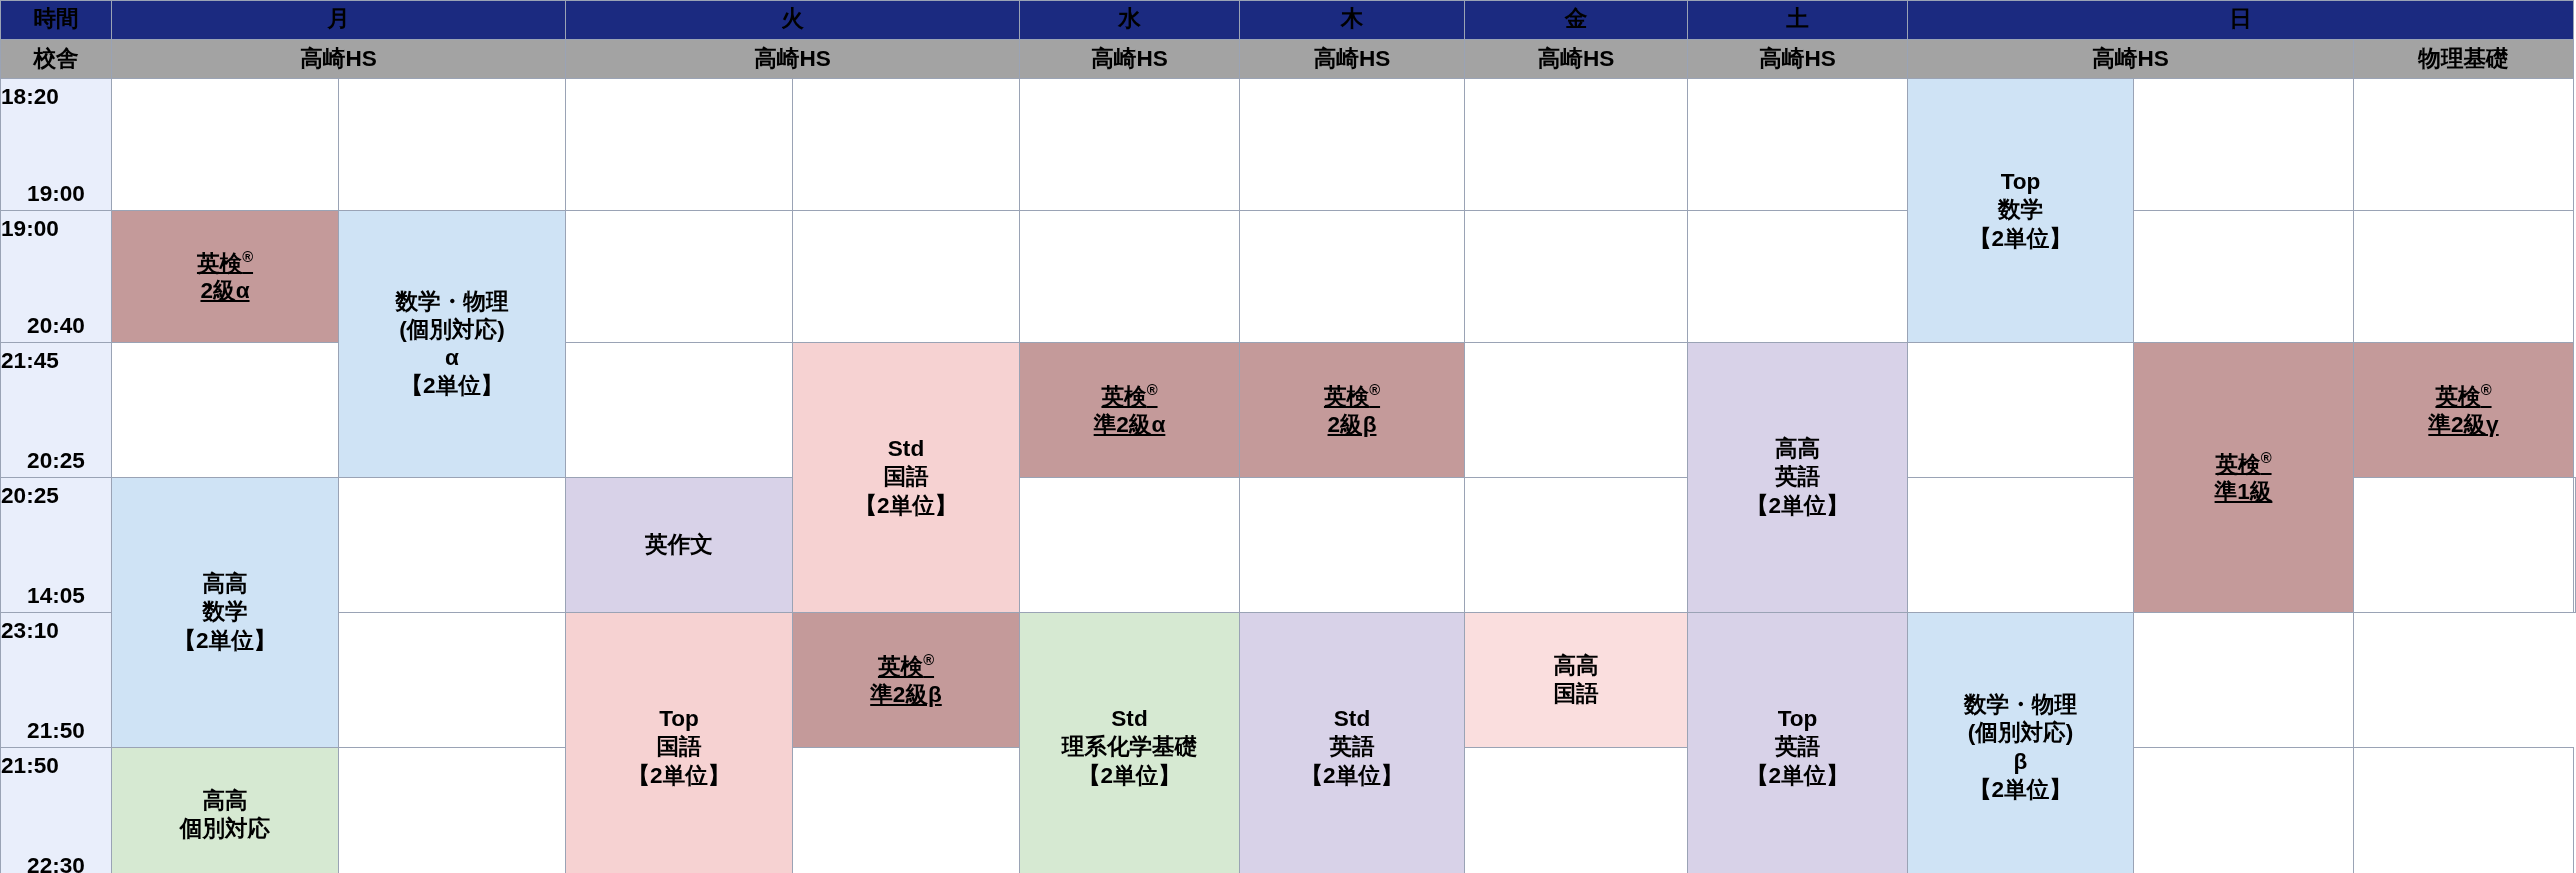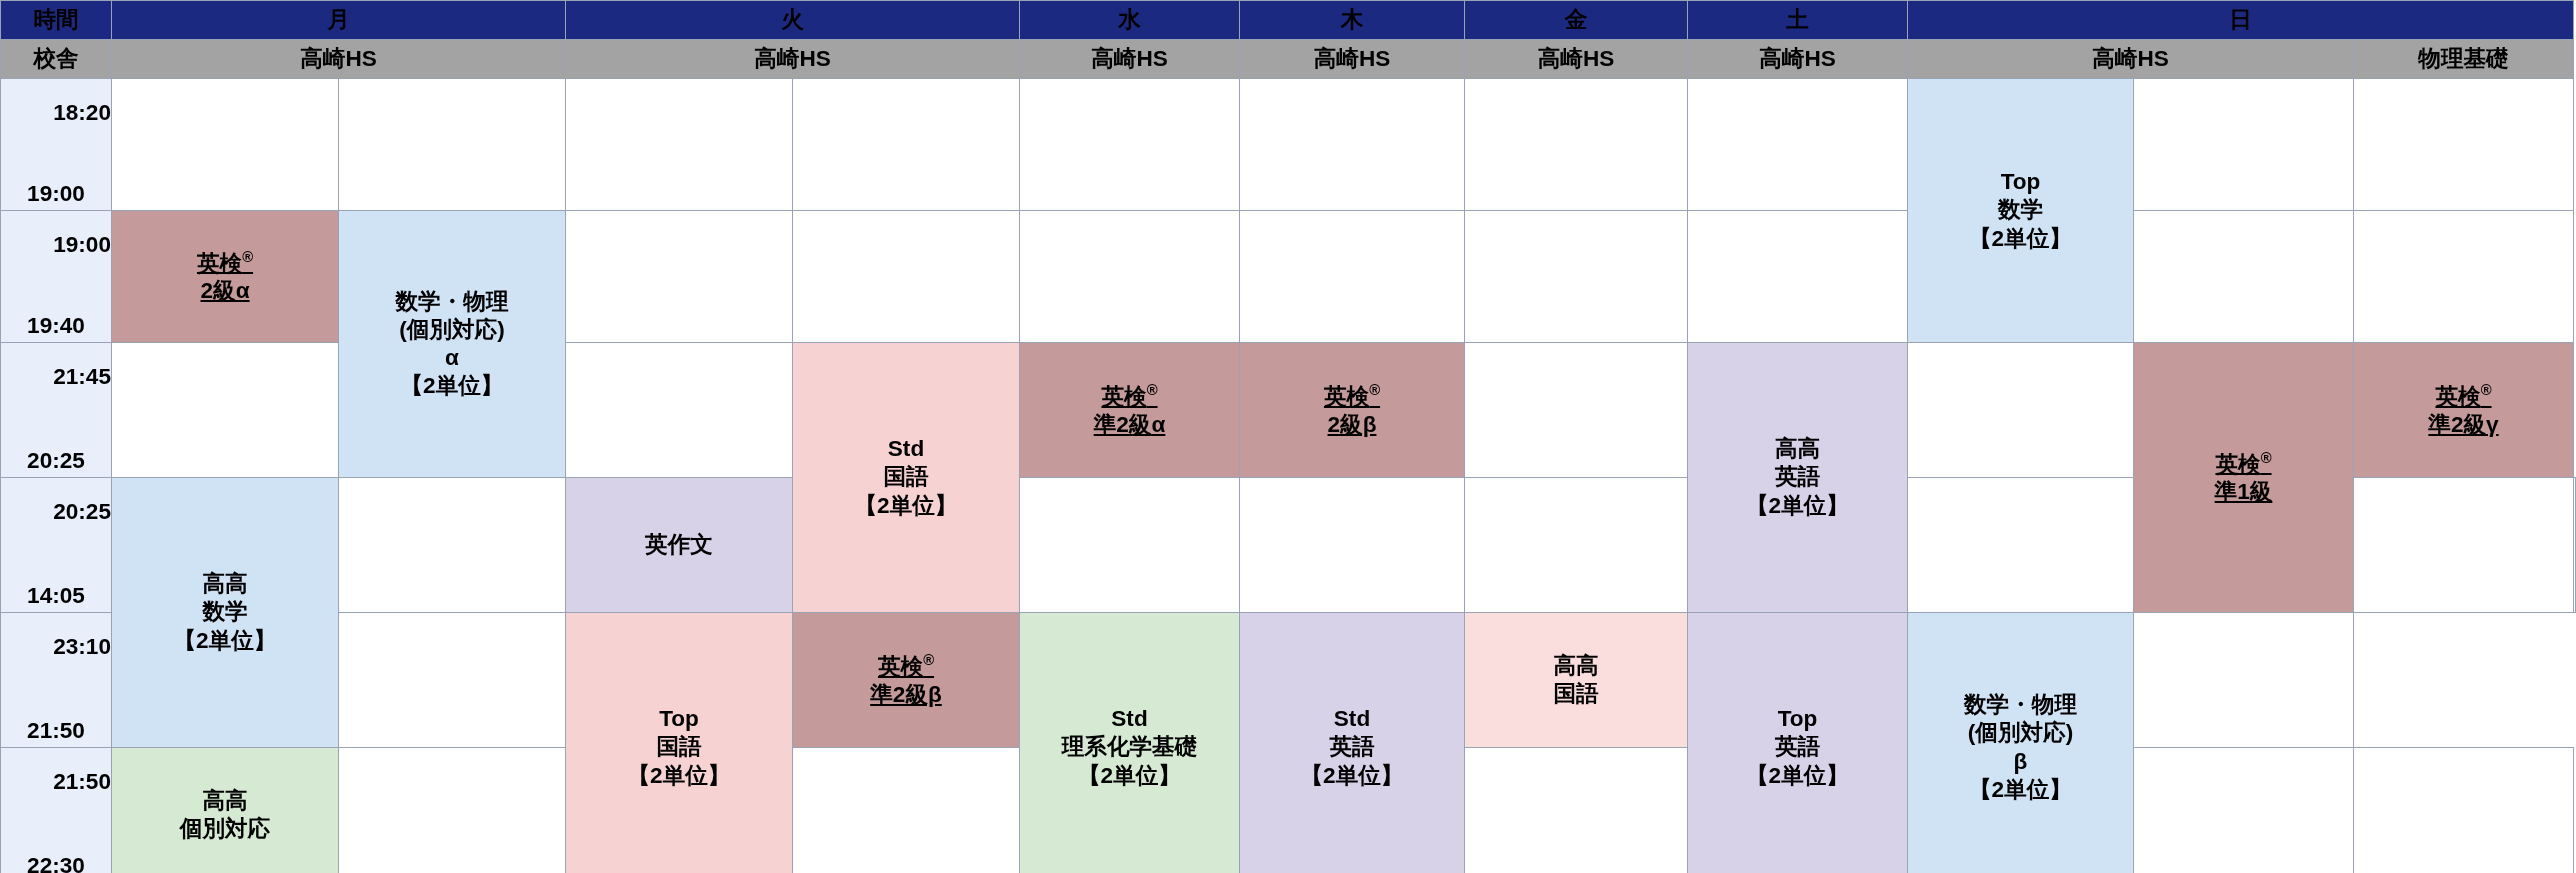--- a/index.html
+++ b/index.html
@@ -38,20 +38,21 @@
     overflow: hidden;
   }
   
   .hdr-dark {
     background: #1b2a80;
     color: #ffffff;
     font-size: 26px;
     font-weight: bold;
     height: 38px;
     border: 0.9px solid #ffffff;
+    font-family: Liberation Mono, monospace;
   }
   .hdr-dark2 {
     background: #a3a3a3;
     color: #ffffff;
     font-size: 24px;
     font-weight: bold;
     height: 38px;
     border: 0.9px solid #ffffff;
   }
   
@@ -59,24 +60,24 @@
     background: #e9eefb;
     width: 111px;
     position: relative;
     font-size: 22.6px;
     font-weight: bold;
     color: #000000;
     padding: 0;
   }
   .timecell .t-top {
     position: absolute;
-    top: 20px;
+    top: 4px;
     left: 0;
     right: 0;
-    text-align: right;
+    text-align: left;
   }
   .timecell .t-bot {
     position: absolute;
     bottom: 1.7px;
     left: 0;
     right: 0;
     text-align: center;
   }
   .empty { background: #ffffff; }
 
@@ -156,21 +157,21 @@
         <div>【2単位】</div>
       </div>
     </td>
     <td class="empty"></td>
     <td class="empty"></td>
   </tr>
 
   <tr style="height:132px">
     <td class="timecell">
       <div class="t-top">19:00</div>
-      <div class="t-bot">19:40</div>
+      <div class="t-bot">20:40</div>
     </td>
     <td class="c-rose">
       <div class="blk">
         <div><span>英検</span><span class="sup">®</span></div>
         <div>2級α</div>
       </div>
     </td>
     <td class="c-blue" rowspan="2">
       <div class="blk">
         <div>数学・物理</div>

